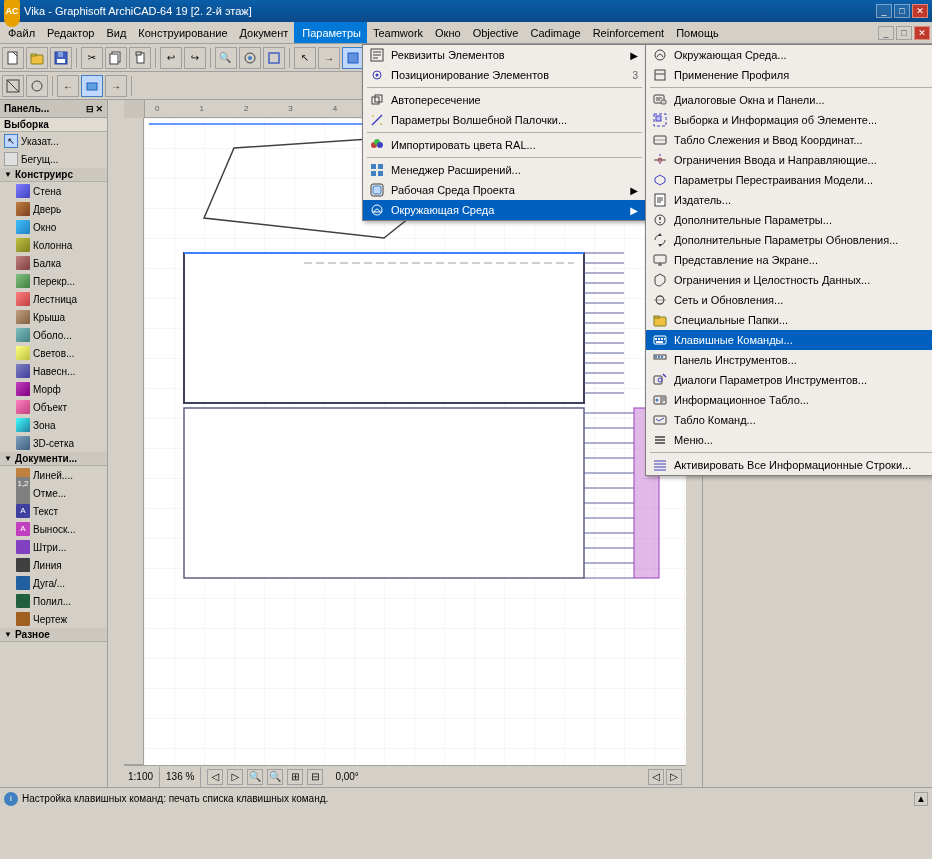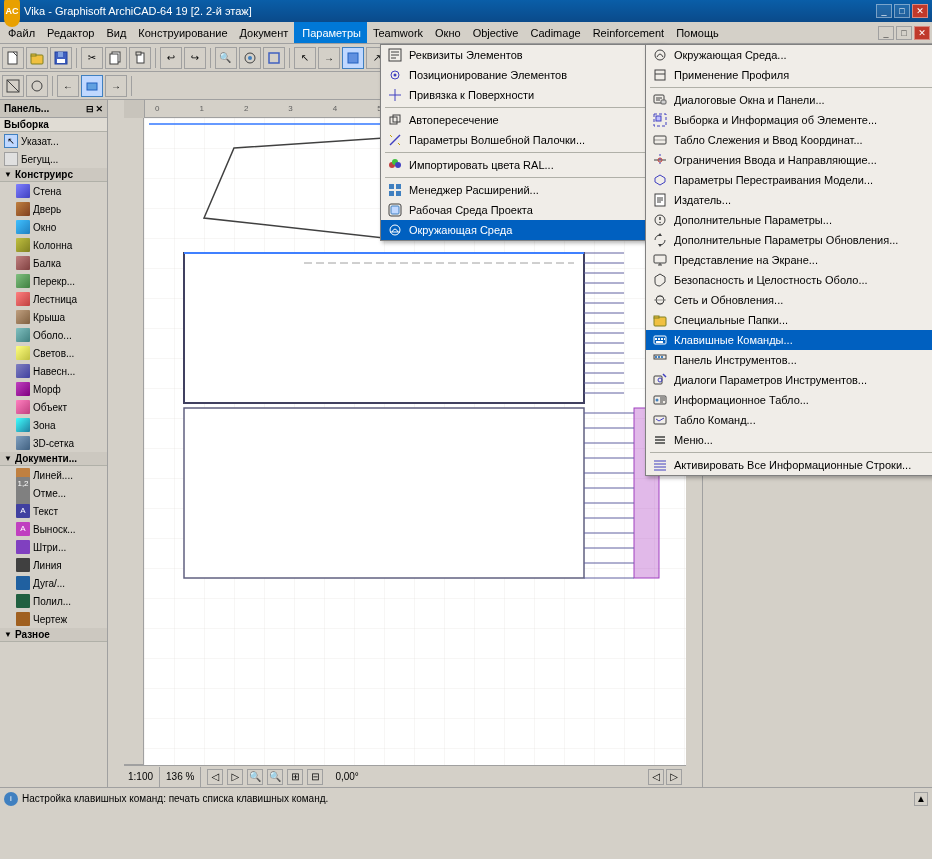--- a/index.html
+++ b/index.html
@@ -299,21 +299,20 @@
 
     
     .menu-dropdown {
       position: absolute;
       background: #f0ede8;
       border: 1px solid #808080;
       box-shadow: 2px 2px 4px rgba(0,0,0,0.3);
       min-width: 280px;
       z-index: 100;
       pointer-events: all;
-      margin-left: 18px;
     }
     .menu-dropdown-item {
       display: flex;
       align-items: center;
       padding: 3px 8px 3px 28px;
       cursor: pointer;
       font-size: 11px;
       position: relative;
       min-height: 20px;
       gap: 8px;
@@ -873,29 +872,20 @@
     <div class="menu-dropdown-item">
       <span class="menu-item-icon">
         <svg width="14" height="14" viewBox="0 0 14 14">
             <circle cx="7" cy="7" r="4" fill="none" stroke="#4040c0" stroke-width="1"></circle>
             <circle cx="7" cy="7" r="1.5" fill="#4040c0"></circle>
           </svg>
       </span>
       <span>Позиционирование Элементов</span>
       <span class="menu-item-shortcut">3</span>
     </div>
-    <div class="menu-dropdown-item">
-      <span class="menu-item-icon">
-        <svg width="14" height="14" viewBox="0 0 14 14">
-            <line x1="1" y1="7" x2="13" y2="7" stroke="#4040c0" stroke-width="1"></line>
-            <line x1="7" y1="1" x2="7" y2="13" stroke="#4040c0" stroke-width="1"></line>
-          </svg>
-      </span>
-      <span>Привязка к Поверхности</span>
-    </div>
     <div class="menu-dropdown-separator"></div>
     <div class="menu-dropdown-item">
       <span class="menu-item-icon">
         <svg width="14" height="14" viewBox="0 0 14 14">
             <rect x="2" y="4" width="7" height="7" fill="none" stroke="#404040" stroke-width="1"></rect>
             <rect x="5" y="2" width="7" height="7" fill="none" stroke="#404040" stroke-width="1"></rect>
           </svg>
       </span>
       <span>Автопересечение</span>
     </div>
@@ -1061,21 +1051,21 @@
           </svg>
       </span>
       <span>Представление на Экране...</span>
     </div>
     <div class="menu-dropdown-item">
       <span class="menu-item-icon">
         <svg width="14" height="14" viewBox="0 0 14 14">
             <path d="M7 1 L12 4 L12 9 Q7 13 7 13 Q2 13 2 9 L2 4 Z" fill="none" stroke="#404040" stroke-width="1"></path>
           </svg>
       </span>
-      <span>Безопасность и Целостность Оболо...</span>
+      <span>Ограничения и Целостность Данных...</span>
     </div>
     <div class="menu-dropdown-item">
       <span class="menu-item-icon">
         <svg width="14" height="14" viewBox="0 0 14 14">
             <circle cx="7" cy="7" r="4" fill="none" stroke="#404040" stroke-width="1"></circle>
             <line x1="1" y1="7" x2="13" y2="7" stroke="#404040" stroke-width="0.5"></line>
             <path d="M4 3.5 Q7 1 10 3.5" fill="none" stroke="#404040" stroke-width="0.5"></path>
             <path d="M4 10.5 Q7 13 10 10.5" fill="none" stroke="#404040" stroke-width="0.5"></path>
           </svg>
       </span>

